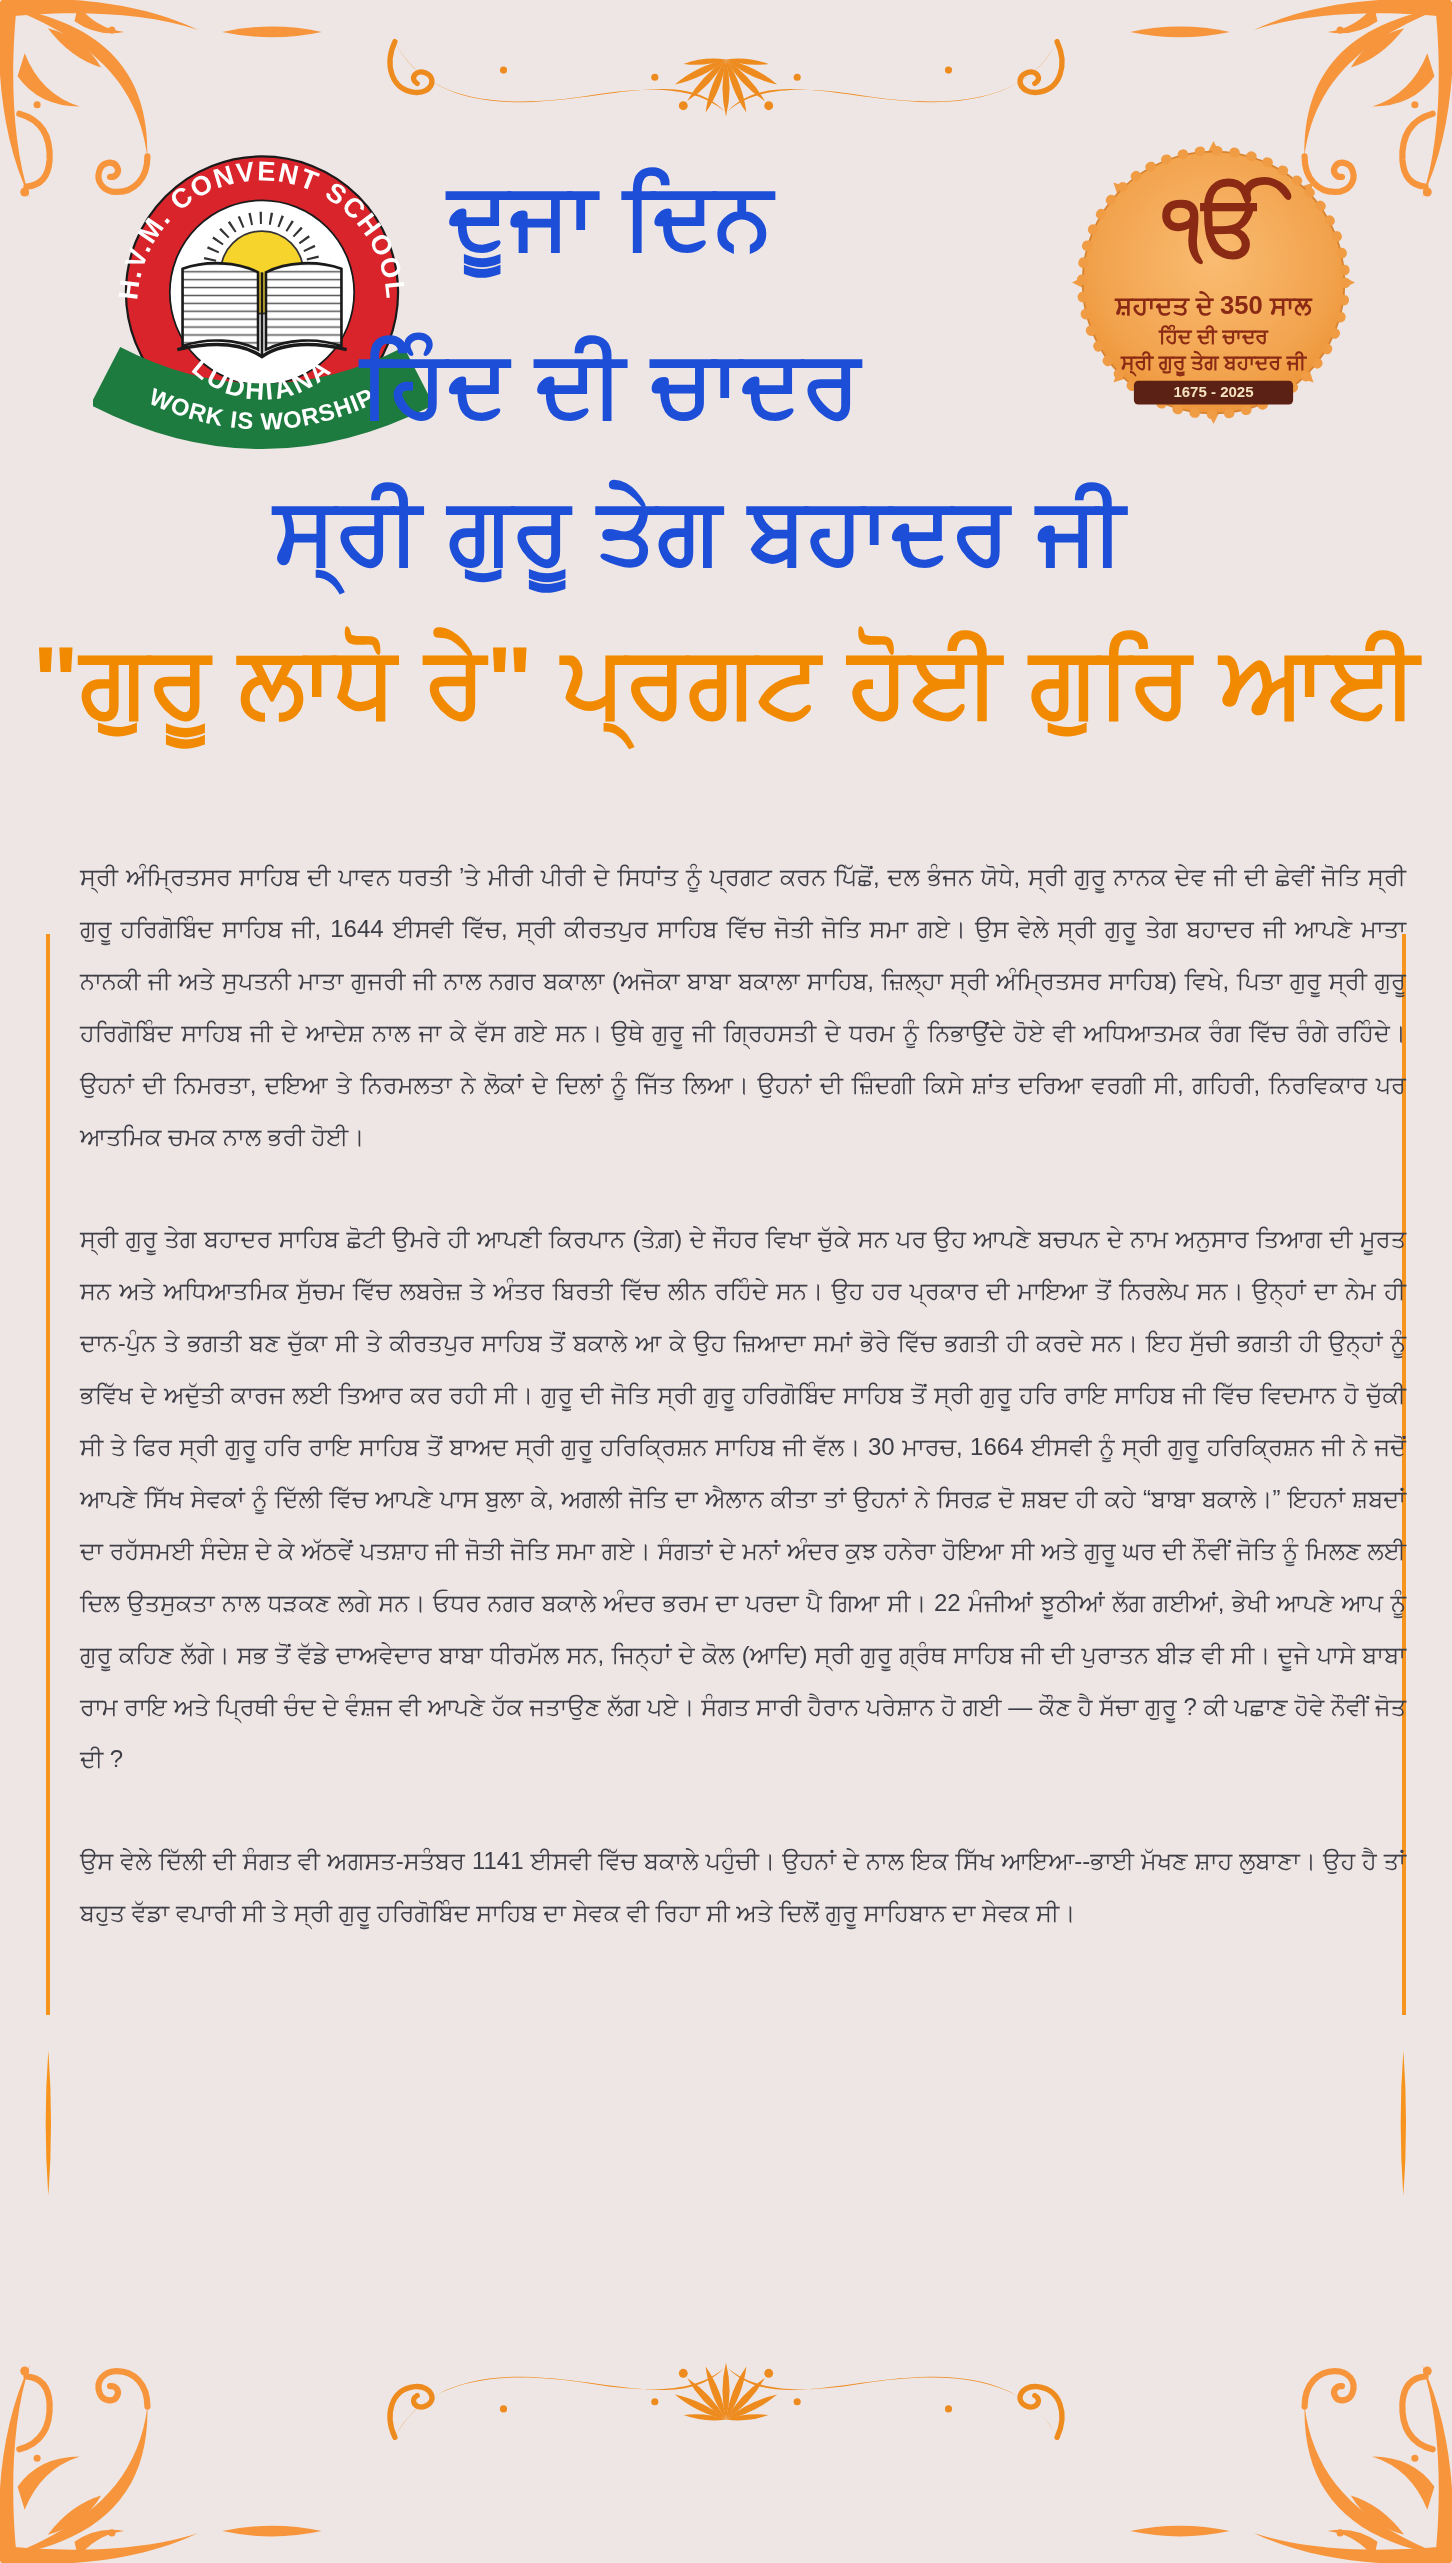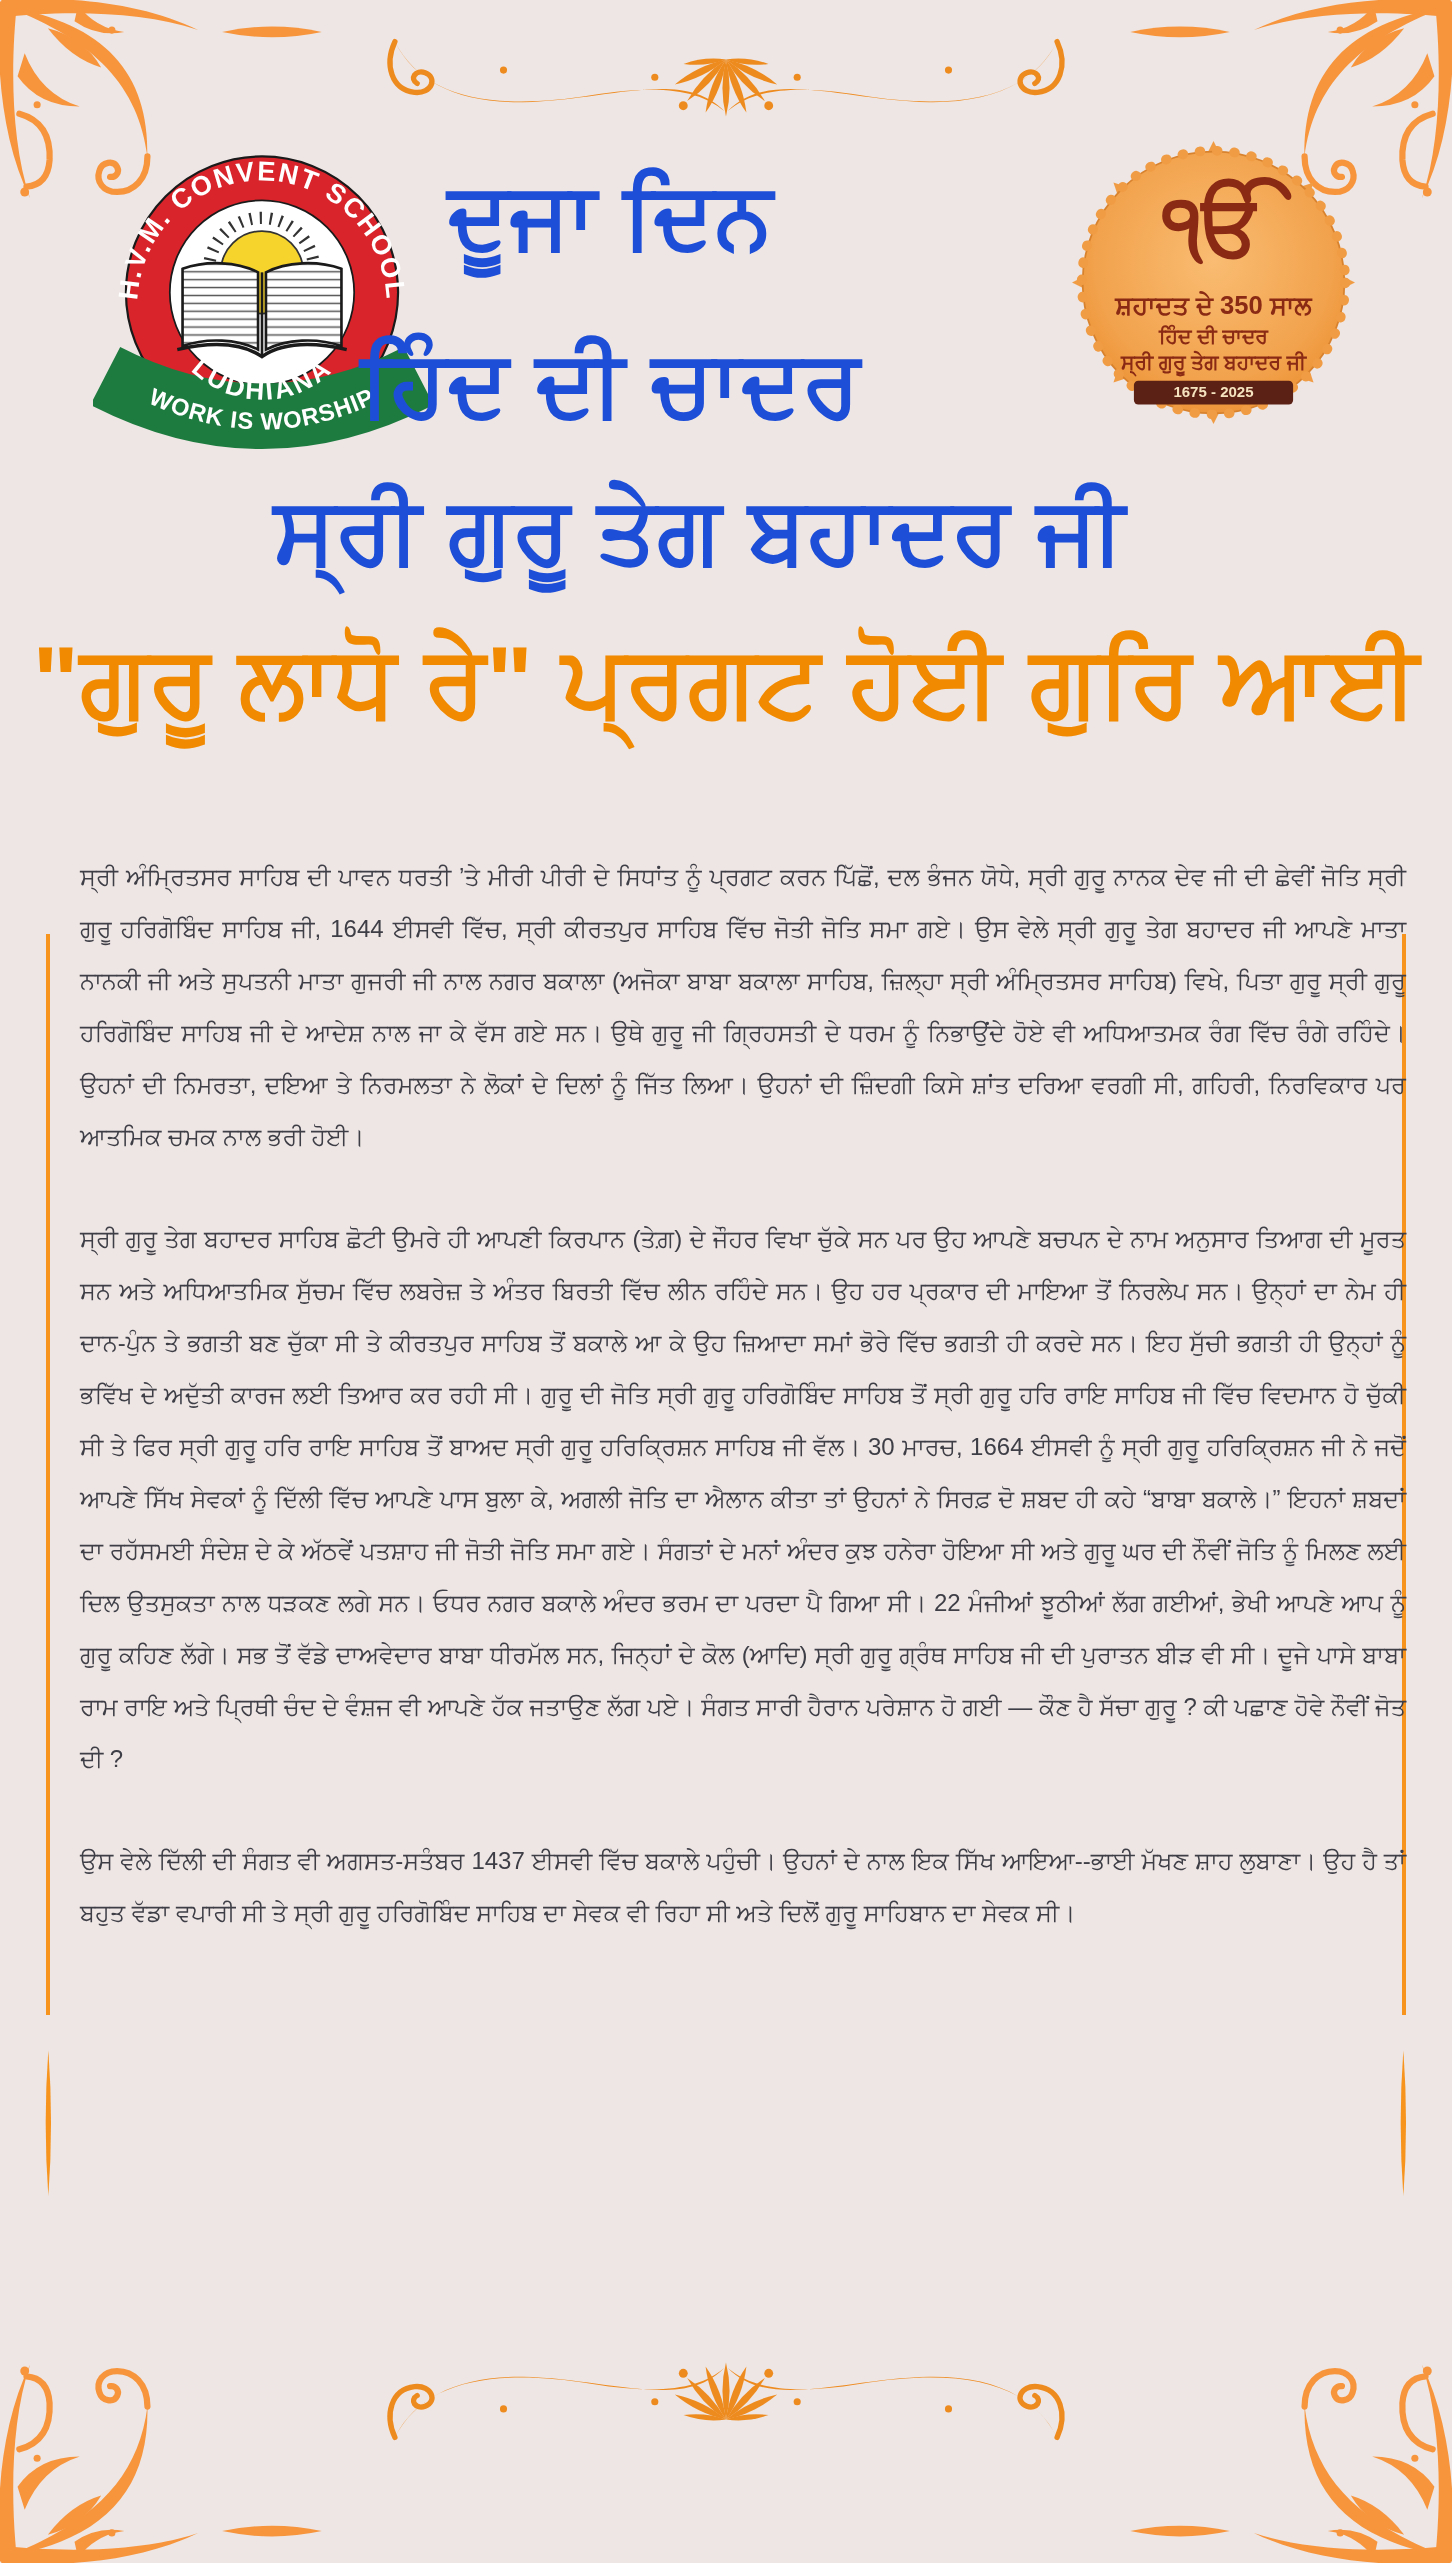--- a/index.html
+++ b/index.html
@@ -185,17 +185,17 @@
   </svg>
 
   <div class="hline h1">ਦੂਜਾ ਦਿਨ</div>
   <div class="hline h2">ਹਿੰਦ ਦੀ ਚਾਦਰ</div>
   <div class="hline h3">ਸ੍ਰੀ ਗੁਰੂ ਤੇਗ ਬਹਾਦਰ ਜੀ</div>
   <div class="subtitle">"ਗੁਰੂ ਲਾਧੋ ਰੇ" ਪ੍ਰਗਟ ਹੋਈ ਗੁਰਿ ਆਈ</div>
 
   <div class="bodytext">
     <p>ਸ੍ਰੀ ਅੰਮ੍ਰਿਤਸਰ ਸਾਹਿਬ ਦੀ ਪਾਵਨ ਧਰਤੀ ’ਤੇ ਮੀਰੀ ਪੀਰੀ ਦੇ ਸਿਧਾਂਤ ਨੂੰ ਪ੍ਰਗਟ ਕਰਨ ਪਿੱਛੋਂ, ਦਲ ਭੰਜਨ ਯੋਧੇ, ਸ੍ਰੀ ਗੁਰੂ ਨਾਨਕ ਦੇਵ ਜੀ ਦੀ ਛੇਵੀਂ ਜੋਤਿ ਸ੍ਰੀ ਗੁਰੂ ਹਰਿਗੋਬਿੰਦ ਸਾਹਿਬ ਜੀ, 1644 ਈਸਵੀ ਵਿੱਚ, ਸ੍ਰੀ ਕੀਰਤਪੁਰ ਸਾਹਿਬ ਵਿੱਚ ਜੋਤੀ ਜੋਤਿ ਸਮਾ ਗਏ। ਉਸ ਵੇਲੇ ਸ੍ਰੀ ਗੁਰੂ ਤੇਗ ਬਹਾਦਰ ਜੀ ਆਪਣੇ ਮਾਤਾ ਨਾਨਕੀ ਜੀ ਅਤੇ ਸੁਪਤਨੀ ਮਾਤਾ ਗੁਜਰੀ ਜੀ ਨਾਲ ਨਗਰ ਬਕਾਲਾ (ਅਜੋਕਾ ਬਾਬਾ ਬਕਾਲਾ ਸਾਹਿਬ, ਜ਼ਿਲ੍ਹਾ ਸ੍ਰੀ ਅੰਮ੍ਰਿਤਸਰ ਸਾਹਿਬ) ਵਿਖੇ, ਪਿਤਾ ਗੁਰੂ ਸ੍ਰੀ ਗੁਰੂ ਹਰਿਗੋਬਿੰਦ ਸਾਹਿਬ ਜੀ ਦੇ ਆਦੇਸ਼ ਨਾਲ ਜਾ ਕੇ ਵੱਸ ਗਏ ਸਨ। ਉਥੇ ਗੁਰੂ ਜੀ ਗ੍ਰਿਹਸਤੀ ਦੇ ਧਰਮ ਨੂੰ ਨਿਭਾਉਂਦੇ ਹੋਏ ਵੀ ਅਧਿਆਤਮਕ ਰੰਗ ਵਿੱਚ ਰੰਗੇ ਰਹਿੰਦੇ। ਉਹਨਾਂ ਦੀ ਨਿਮਰਤਾ, ਦਇਆ ਤੇ ਨਿਰਮਲਤਾ ਨੇ ਲੋਕਾਂ ਦੇ ਦਿਲਾਂ ਨੂੰ ਜਿੱਤ ਲਿਆ। ਉਹਨਾਂ ਦੀ ਜ਼ਿੰਦਗੀ ਕਿਸੇ ਸ਼ਾਂਤ ਦਰਿਆ ਵਰਗੀ ਸੀ, ਗਹਿਰੀ, ਨਿਰਵਿਕਾਰ ਪਰ ਆਤਮਿਕ ਚਮਕ ਨਾਲ ਭਰੀ ਹੋਈ।</p>
     <p>ਸ੍ਰੀ ਗੁਰੂ ਤੇਗ ਬਹਾਦਰ ਸਾਹਿਬ ਛੋਟੀ ਉਮਰੇ ਹੀ ਆਪਣੀ ਕਿਰਪਾਨ (ਤੇਗ਼) ਦੇ ਜੌਹਰ ਵਿਖਾ ਚੁੱਕੇ ਸਨ ਪਰ ਉਹ ਆਪਣੇ ਬਚਪਨ ਦੇ ਨਾਮ ਅਨੁਸਾਰ ਤਿਆਗ ਦੀ ਮੂਰਤ ਸਨ ਅਤੇ ਅਧਿਆਤਮਿਕ ਸੁੱਚਮ ਵਿੱਚ ਲਬਰੇਜ਼ ਤੇ ਅੰਤਰ ਬਿਰਤੀ ਵਿੱਚ ਲੀਨ ਰਹਿੰਦੇ ਸਨ। ਉਹ ਹਰ ਪ੍ਰਕਾਰ ਦੀ ਮਾਇਆ ਤੋਂ ਨਿਰਲੇਪ ਸਨ। ਉਨ੍ਹਾਂ ਦਾ ਨੇਮ ਹੀ ਦਾਨ-ਪੁੰਨ ਤੇ ਭਗਤੀ ਬਣ ਚੁੱਕਾ ਸੀ ਤੇ ਕੀਰਤਪੁਰ ਸਾਹਿਬ ਤੋਂ ਬਕਾਲੇ ਆ ਕੇ ਉਹ ਜ਼ਿਆਦਾ ਸਮਾਂ ਭੋਰੇ ਵਿੱਚ ਭਗਤੀ ਹੀ ਕਰਦੇ ਸਨ। ਇਹ ਸੁੱਚੀ ਭਗਤੀ ਹੀ ਉਨ੍ਹਾਂ ਨੂੰ ਭਵਿੱਖ ਦੇ ਅਦੁੱਤੀ ਕਾਰਜ ਲਈ ਤਿਆਰ ਕਰ ਰਹੀ ਸੀ। ਗੁਰੂ ਦੀ ਜੋਤਿ ਸ੍ਰੀ ਗੁਰੂ ਹਰਿਗੋਬਿੰਦ ਸਾਹਿਬ ਤੋਂ ਸ੍ਰੀ ਗੁਰੂ ਹਰਿ ਰਾਇ ਸਾਹਿਬ ਜੀ ਵਿੱਚ ਵਿਦਮਾਨ ਹੋ ਚੁੱਕੀ ਸੀ ਤੇ ਫਿਰ ਸ੍ਰੀ ਗੁਰੂ ਹਰਿ ਰਾਇ ਸਾਹਿਬ ਤੋਂ ਬਾਅਦ ਸ੍ਰੀ ਗੁਰੂ ਹਰਿਕ੍ਰਿਸ਼ਨ ਸਾਹਿਬ ਜੀ ਵੱਲ। 30 ਮਾਰਚ, 1664 ਈਸਵੀ ਨੂੰ ਸ੍ਰੀ ਗੁਰੂ ਹਰਿਕ੍ਰਿਸ਼ਨ ਜੀ ਨੇ ਜਦੋਂ ਆਪਣੇ ਸਿੱਖ ਸੇਵਕਾਂ ਨੂੰ ਦਿੱਲੀ ਵਿੱਚ ਆਪਣੇ ਪਾਸ ਬੁਲਾ ਕੇ, ਅਗਲੀ ਜੋਤਿ ਦਾ ਐਲਾਨ ਕੀਤਾ ਤਾਂ ਉਹਨਾਂ ਨੇ ਸਿਰਫ਼ ਦੋ ਸ਼ਬਦ ਹੀ ਕਹੇ “ਬਾਬਾ ਬਕਾਲੇ।” ਇਹਨਾਂ ਸ਼ਬਦਾਂ ਦਾ ਰਹੱਸਮਈ ਸੰਦੇਸ਼ ਦੇ ਕੇ ਅੱਠਵੇਂ ਪਤਸ਼ਾਹ ਜੀ ਜੋਤੀ ਜੋਤਿ ਸਮਾ ਗਏ। ਸੰਗਤਾਂ ਦੇ ਮਨਾਂ ਅੰਦਰ ਕੁਝ ਹਨੇਰਾ ਹੋਇਆ ਸੀ ਅਤੇ ਗੁਰੂ ਘਰ ਦੀ ਨੌਵੀਂ ਜੋਤਿ ਨੂੰ ਮਿਲਣ ਲਈ ਦਿਲ ਉਤਸੁਕਤਾ ਨਾਲ ਧੜਕਣ ਲਗੇ ਸਨ। ਓਧਰ ਨਗਰ ਬਕਾਲੇ ਅੰਦਰ ਭਰਮ ਦਾ ਪਰਦਾ ਪੈ ਗਿਆ ਸੀ। 22 ਮੰਜੀਆਂ ਝੂਠੀਆਂ ਲੱਗ ਗਈਆਂ, ਭੇਖੀ ਆਪਣੇ ਆਪ ਨੂੰ ਗੁਰੂ ਕਹਿਣ ਲੱਗੇ। ਸਭ ਤੋਂ ਵੱਡੇ ਦਾਅਵੇਦਾਰ ਬਾਬਾ ਧੀਰਮੱਲ ਸਨ, ਜਿਨ੍ਹਾਂ ਦੇ ਕੋਲ (ਆਦਿ) ਸ੍ਰੀ ਗੁਰੂ ਗ੍ਰੰਥ ਸਾਹਿਬ ਜੀ ਦੀ ਪੁਰਾਤਨ ਬੀੜ ਵੀ ਸੀ। ਦੂਜੇ ਪਾਸੇ ਬਾਬਾ ਰਾਮ ਰਾਇ ਅਤੇ ਪ੍ਰਿਥੀ ਚੰਦ ਦੇ ਵੰਸ਼ਜ ਵੀ ਆਪਣੇ ਹੱਕ ਜਤਾਉਣ ਲੱਗ ਪਏ। ਸੰਗਤ ਸਾਰੀ ਹੈਰਾਨ ਪਰੇਸ਼ਾਨ ਹੋ ਗਈ — ਕੌਣ ਹੈ ਸੱਚਾ ਗੁਰੂ ? ਕੀ ਪਛਾਣ ਹੋਵੇ ਨੌਵੀਂ ਜੋਤ ਦੀ ?</p>
-    <p>ਉਸ ਵੇਲੇ ਦਿੱਲੀ ਦੀ ਸੰਗਤ ਵੀ ਅਗਸਤ-ਸਤੰਬਰ 1437 ਈਸਵੀ ਵਿੱਚ ਬਕਾਲੇ ਪਹੁੰਚੀ। ਉਹਨਾਂ ਦੇ ਨਾਲ ਇਕ ਸਿੱਖ ਆਇਆ--ਭਾਈ ਮੱਖਣ ਸ਼ਾਹ ਲੁਬਾਣਾ। ਉਹ ਹੈ ਤਾਂ ਬਹੁਤ ਵੱਡਾ ਵਪਾਰੀ ਸੀ ਤੇ ਸ੍ਰੀ ਗੁਰੂ ਹਰਿਗੋਬਿੰਦ ਸਾਹਿਬ ਦਾ ਸੇਵਕ ਵੀ ਰਿਹਾ ਸੀ ਅਤੇ ਦਿਲੋਂ ਗੁਰੂ ਸਾਹਿਬਾਨ ਦਾ ਸੇਵਕ ਸੀ।</p>
+    <p>ਉਸ ਵੇਲੇ ਦਿੱਲੀ ਦੀ ਸੰਗਤ ਵੀ ਅਗਸਤ-ਸਤੰਬਰ 1141 ਈਸਵੀ ਵਿੱਚ ਬਕਾਲੇ ਪਹੁੰਚੀ। ਉਹਨਾਂ ਦੇ ਨਾਲ ਇਕ ਸਿੱਖ ਆਇਆ--ਭਾਈ ਮੱਖਣ ਸ਼ਾਹ ਲੁਬਾਣਾ। ਉਹ ਹੈ ਤਾਂ ਬਹੁਤ ਵੱਡਾ ਵਪਾਰੀ ਸੀ ਤੇ ਸ੍ਰੀ ਗੁਰੂ ਹਰਿਗੋਬਿੰਦ ਸਾਹਿਬ ਦਾ ਸੇਵਕ ਵੀ ਰਿਹਾ ਸੀ ਅਤੇ ਦਿਲੋਂ ਗੁਰੂ ਸਾਹਿਬਾਨ ਦਾ ਸੇਵਕ ਸੀ।</p>
   </div>
 
 </div>
 
 
 </body></html>

